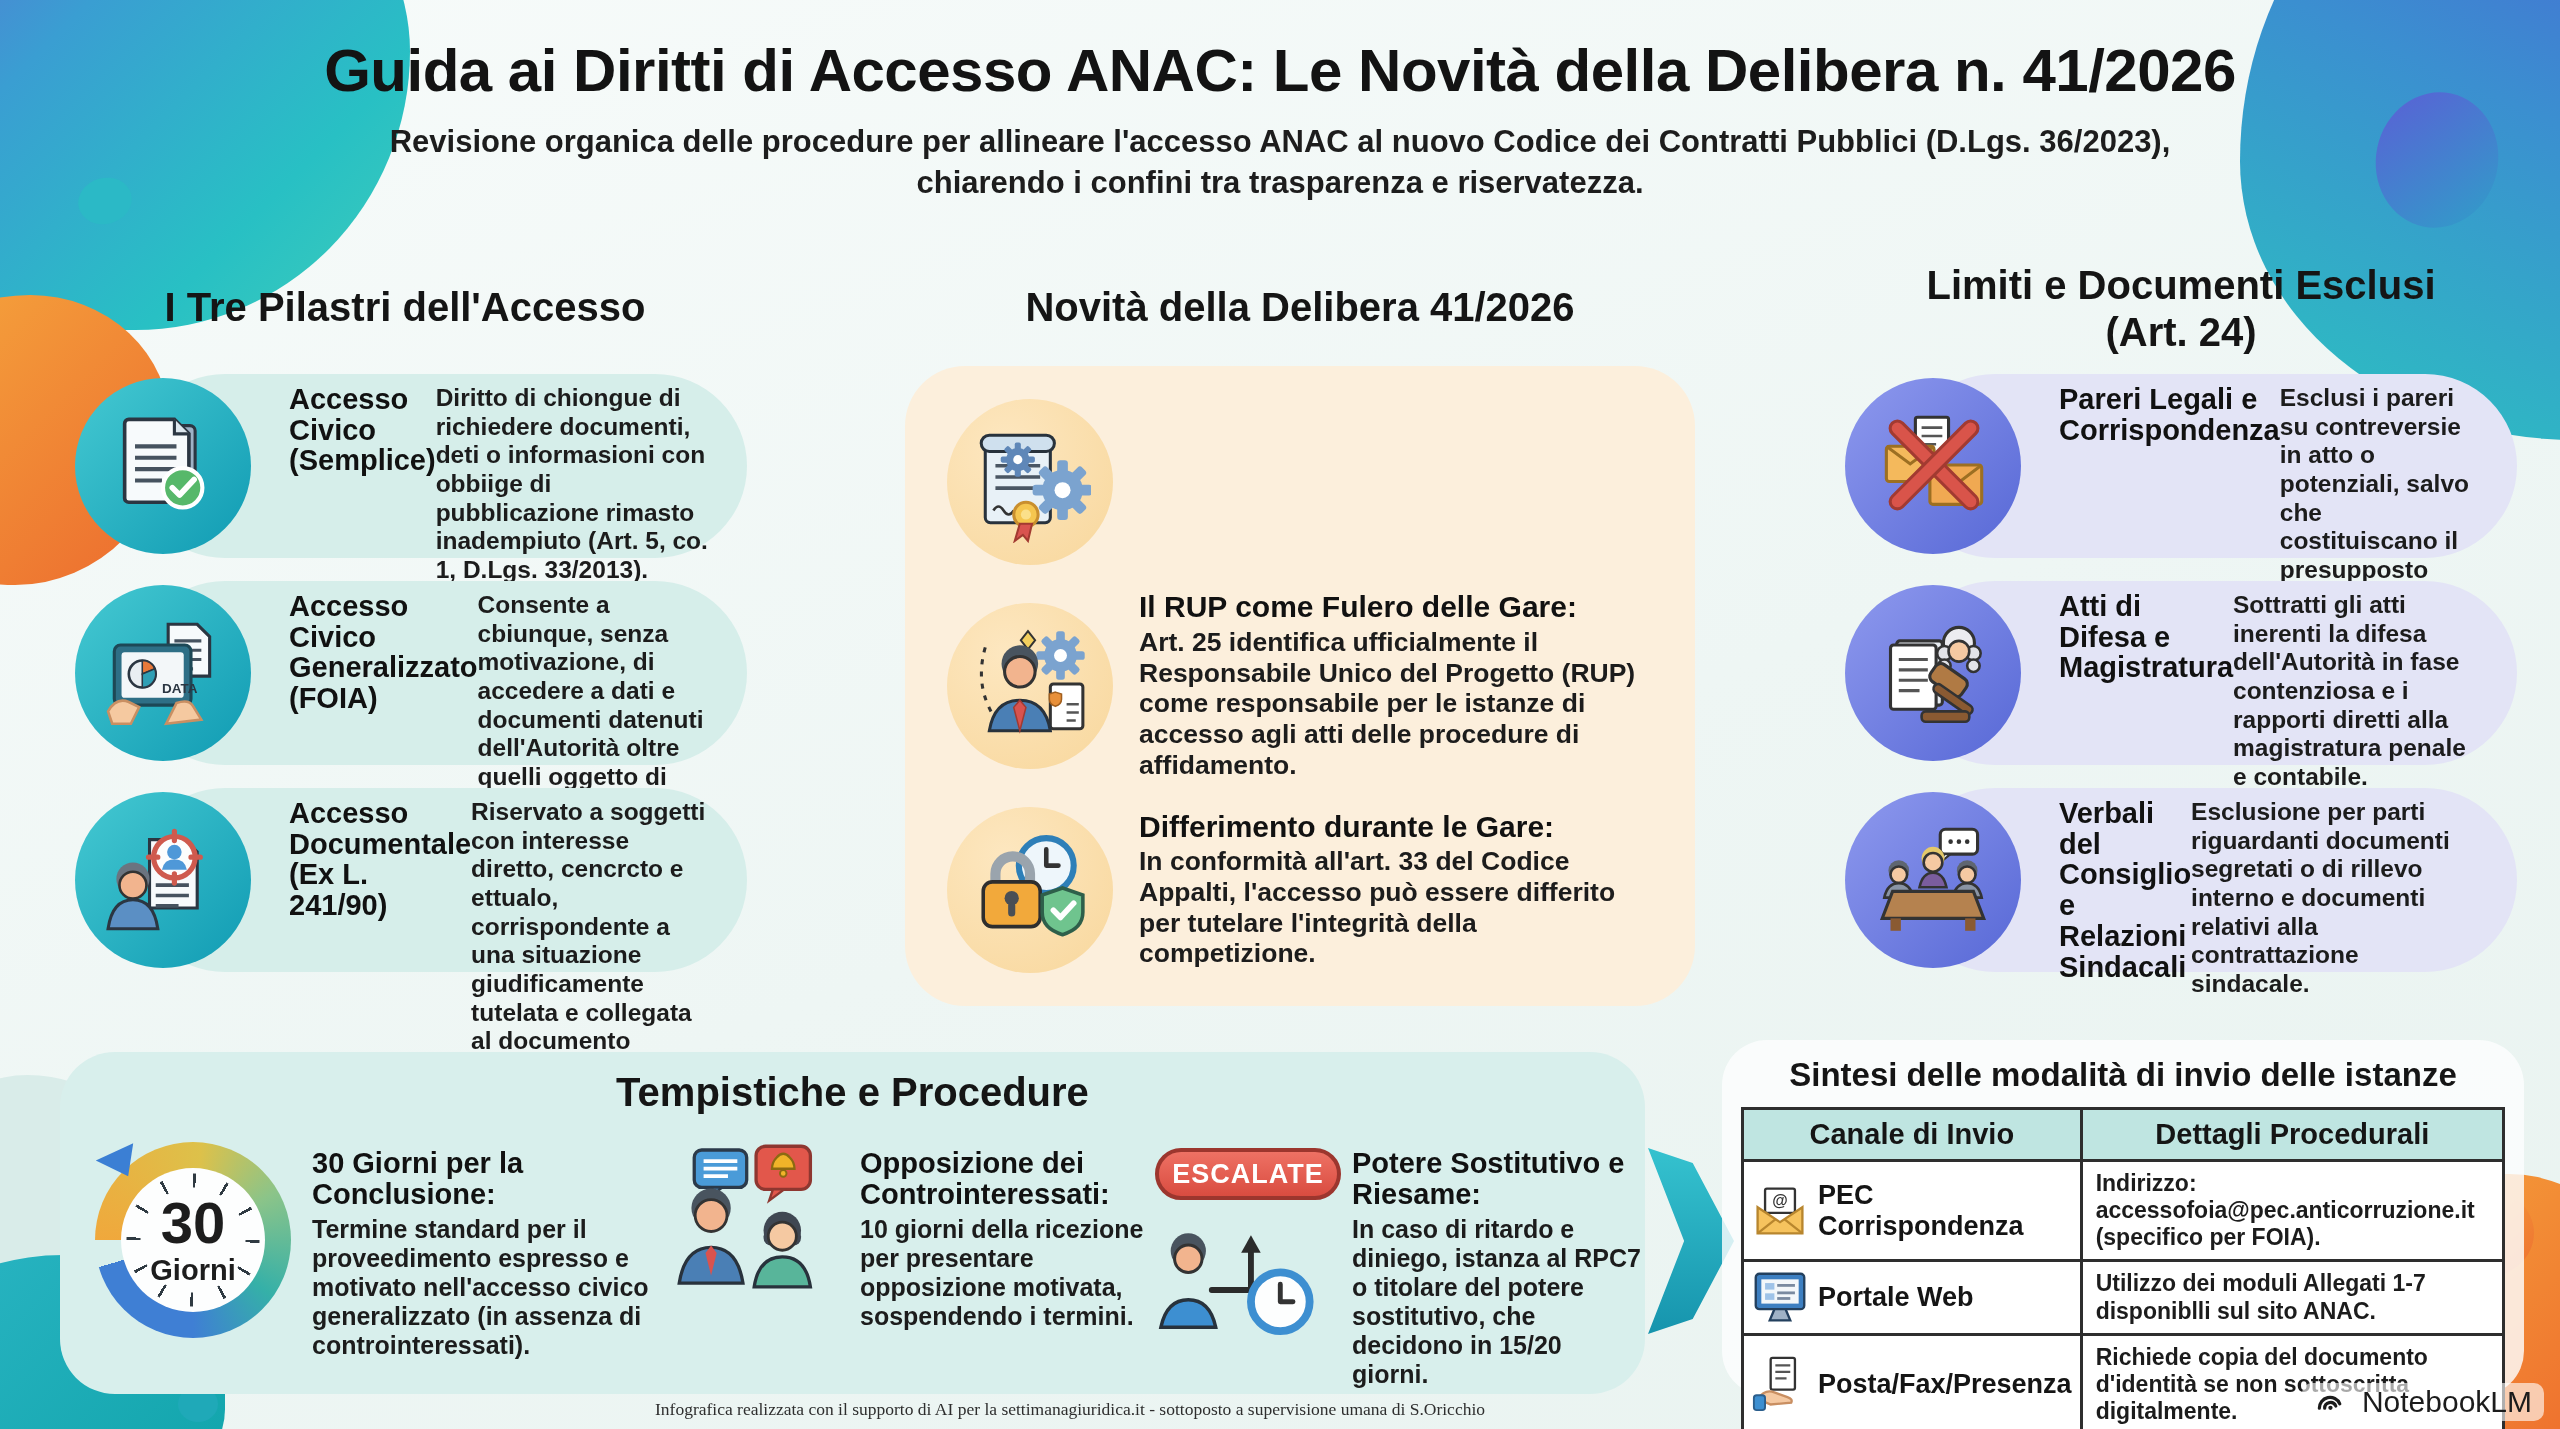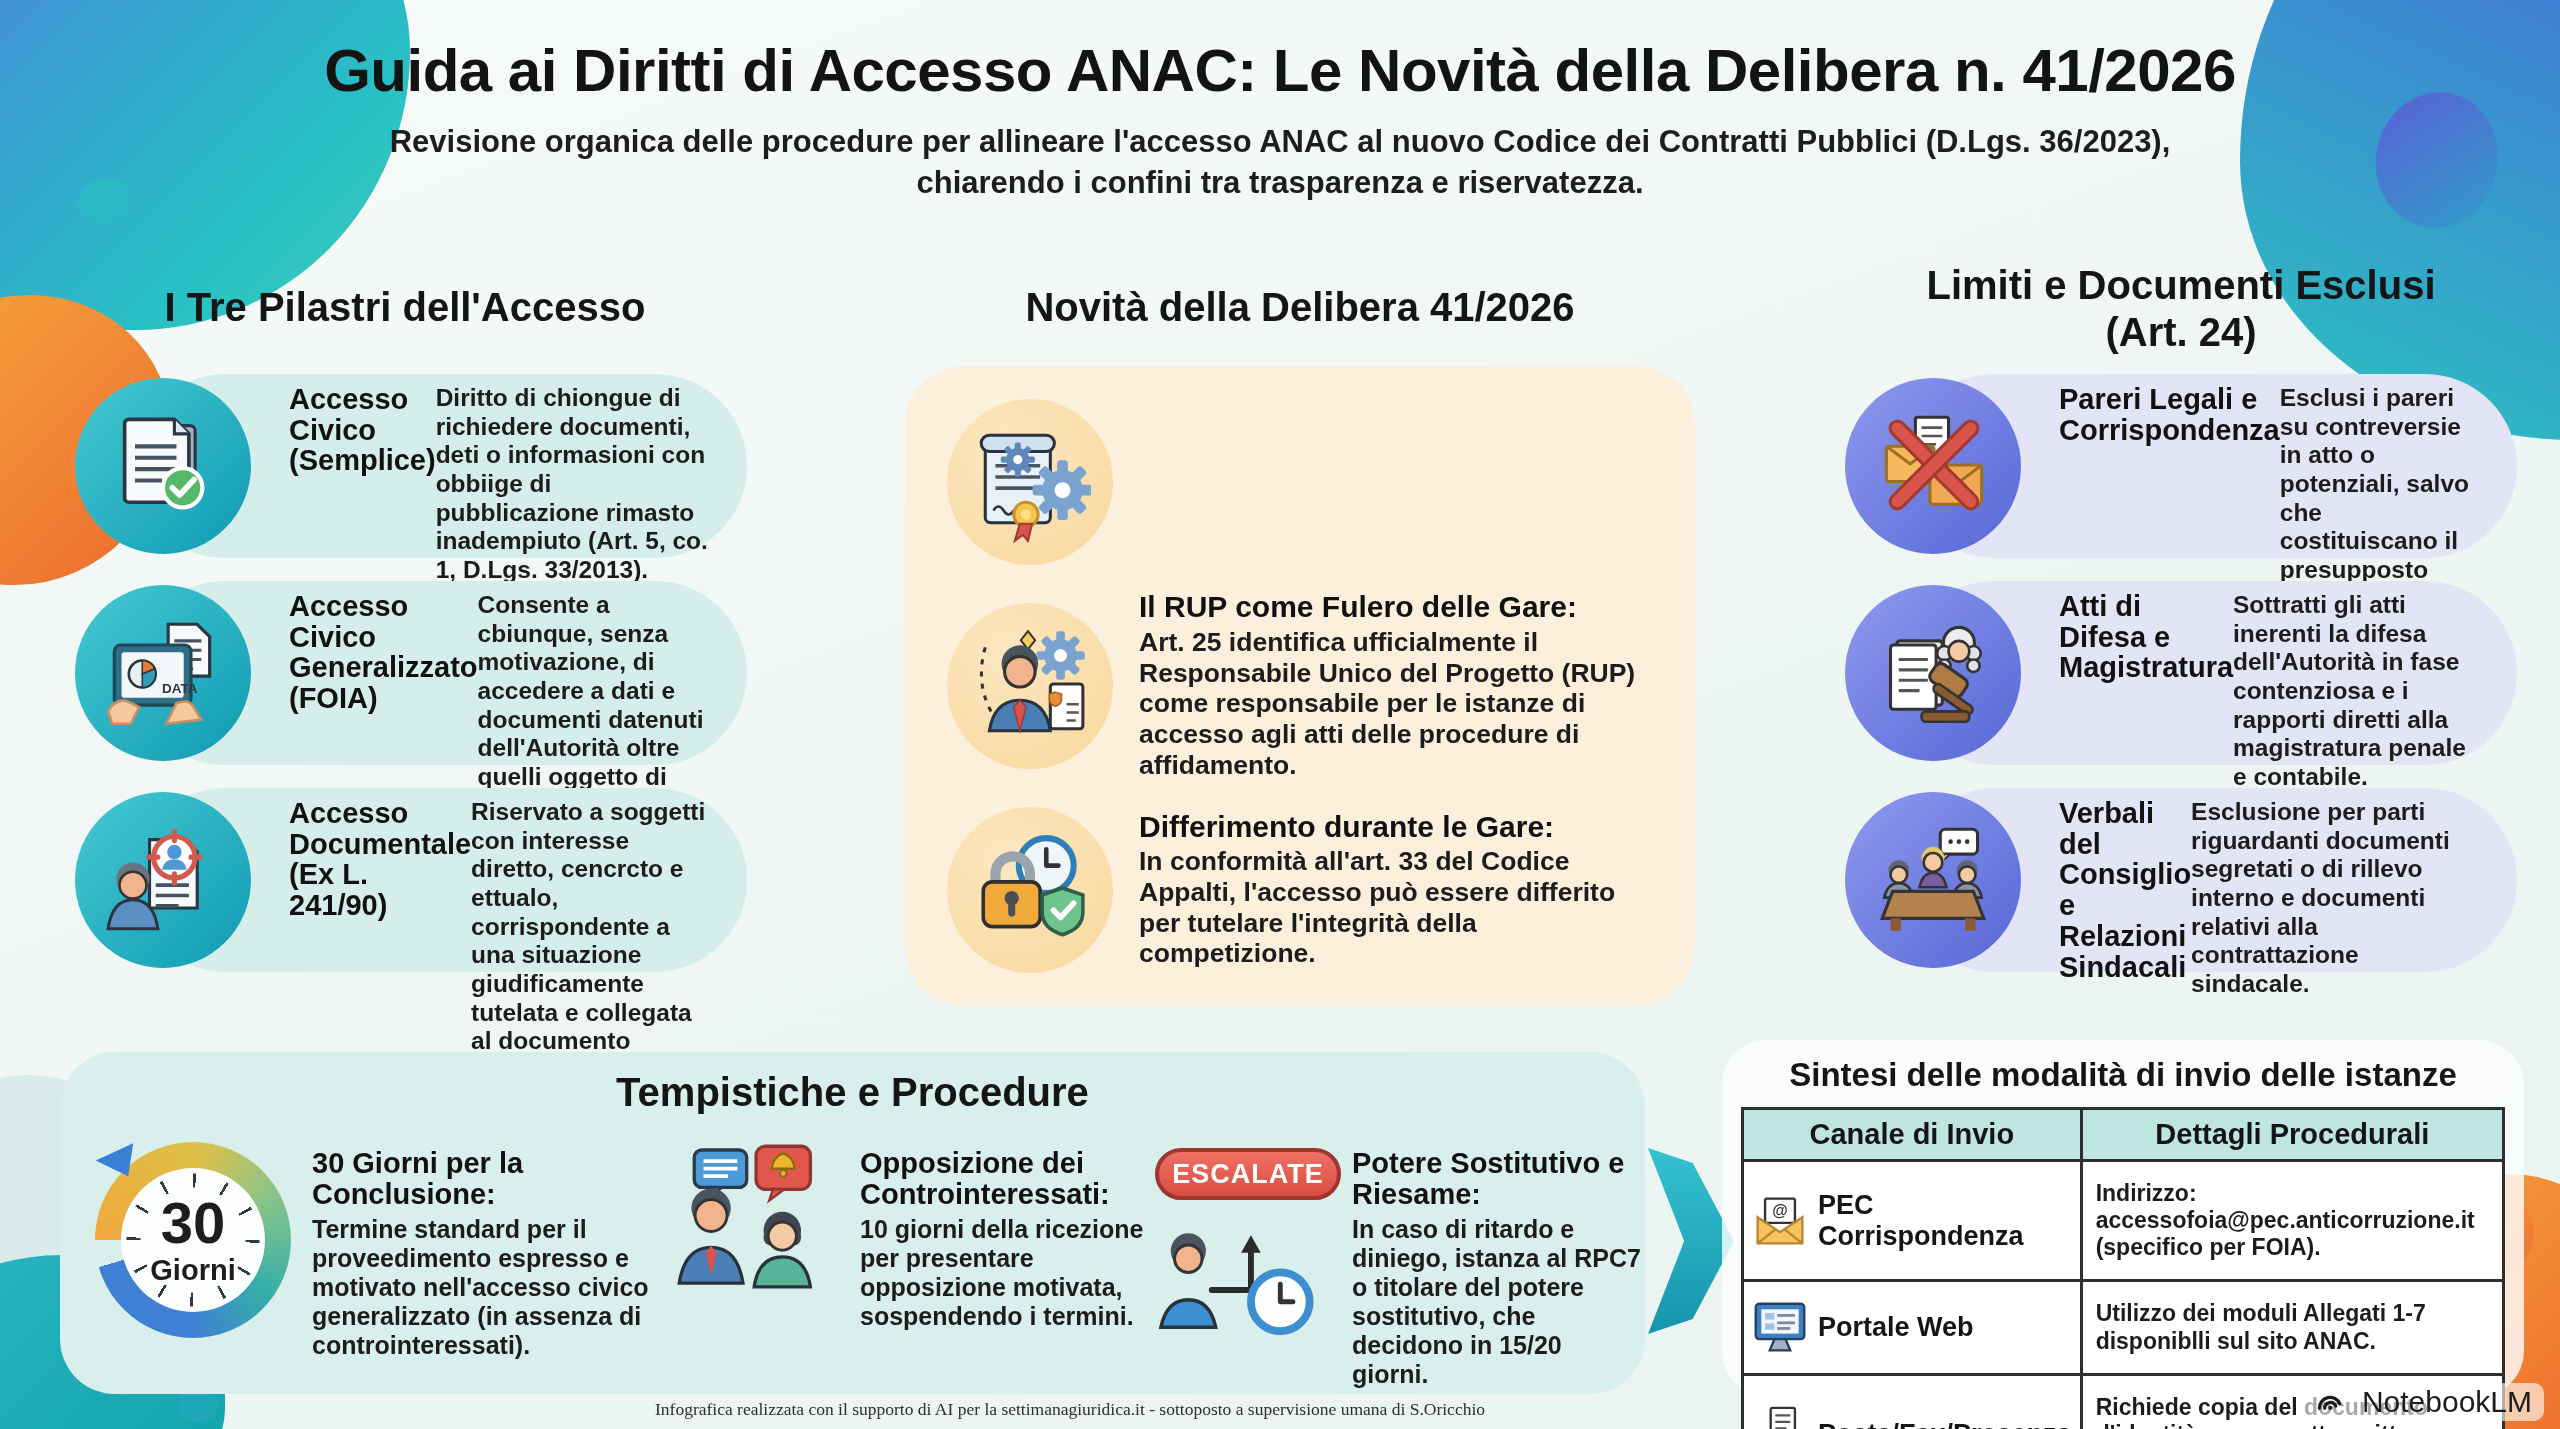--- a/index.html
+++ b/index.html
@@ -89,21 +89,21 @@
 
   #sintesi-panel{position:absolute;z-index:1;left:1722px;top:1040px;width:802px;height:356px;
     background:rgba(252,254,254,0.82);border-radius:45px;}
   #sintesi-hdr{margin:16px 18px 0;text-align:center;font-size:33px;font-weight:bold;color:#151515;}
   #sintesi-table{margin:13px auto 0;border-collapse:collapse;width:764px;background:#fff;}
   #sintesi-table th,#sintesi-table td{border:3px solid #2e2e2e;}
   #sintesi-table th{background:#bfe5e1;font-size:29px;font-weight:bold;padding:8px 6px;color:#151515;}
   td.chan{width:288px;padding:5px 8px;}
   .chanwrap{display:flex;align-items:center;gap:10px;}
   .chanwrap .lbl{font-size:27px;font-weight:bold;color:#151515;}
-  td.det{width:473px;font-size:23px;font-weight:600;line-height:1.18;padding:18px 13px;color:#1c1c1c;}
+  td.det{width:473px;font-size:23px;font-weight:600;line-height:1.18;padding:8px 13px;color:#1c1c1c;}
 
   #footer{position:absolute;z-index:1;left:0;top:1399px;width:2140px;text-align:center;
     font-family:"Liberation Serif",serif;font-size:17.5px;color:#2e2e2e;}
   #badge{position:absolute;z-index:2;right:16px;top:1383px;display:flex;align-items:center;gap:16px;
     background:rgba(255,255,255,0.62);border-radius:10px;padding:2px 12px;
     font-size:30px;font-weight:normal;color:#1c1c1c;}
   svg{display:block;}
 </style>
 </head>
 <body>

